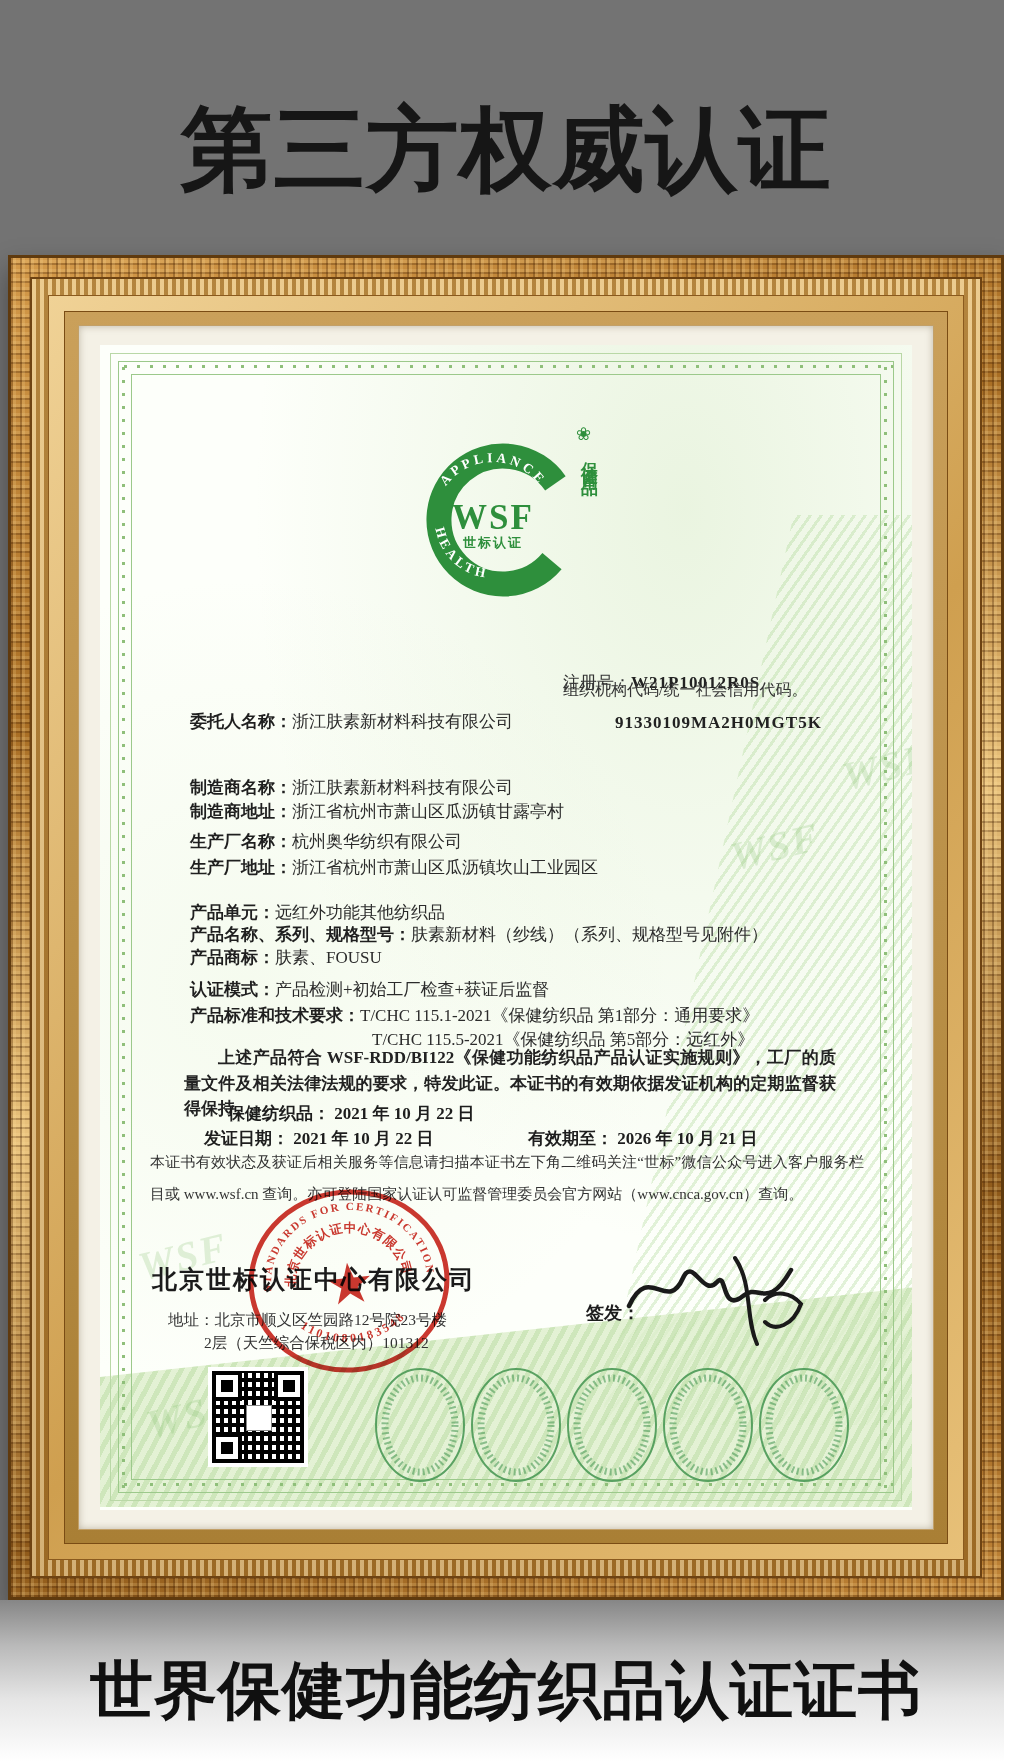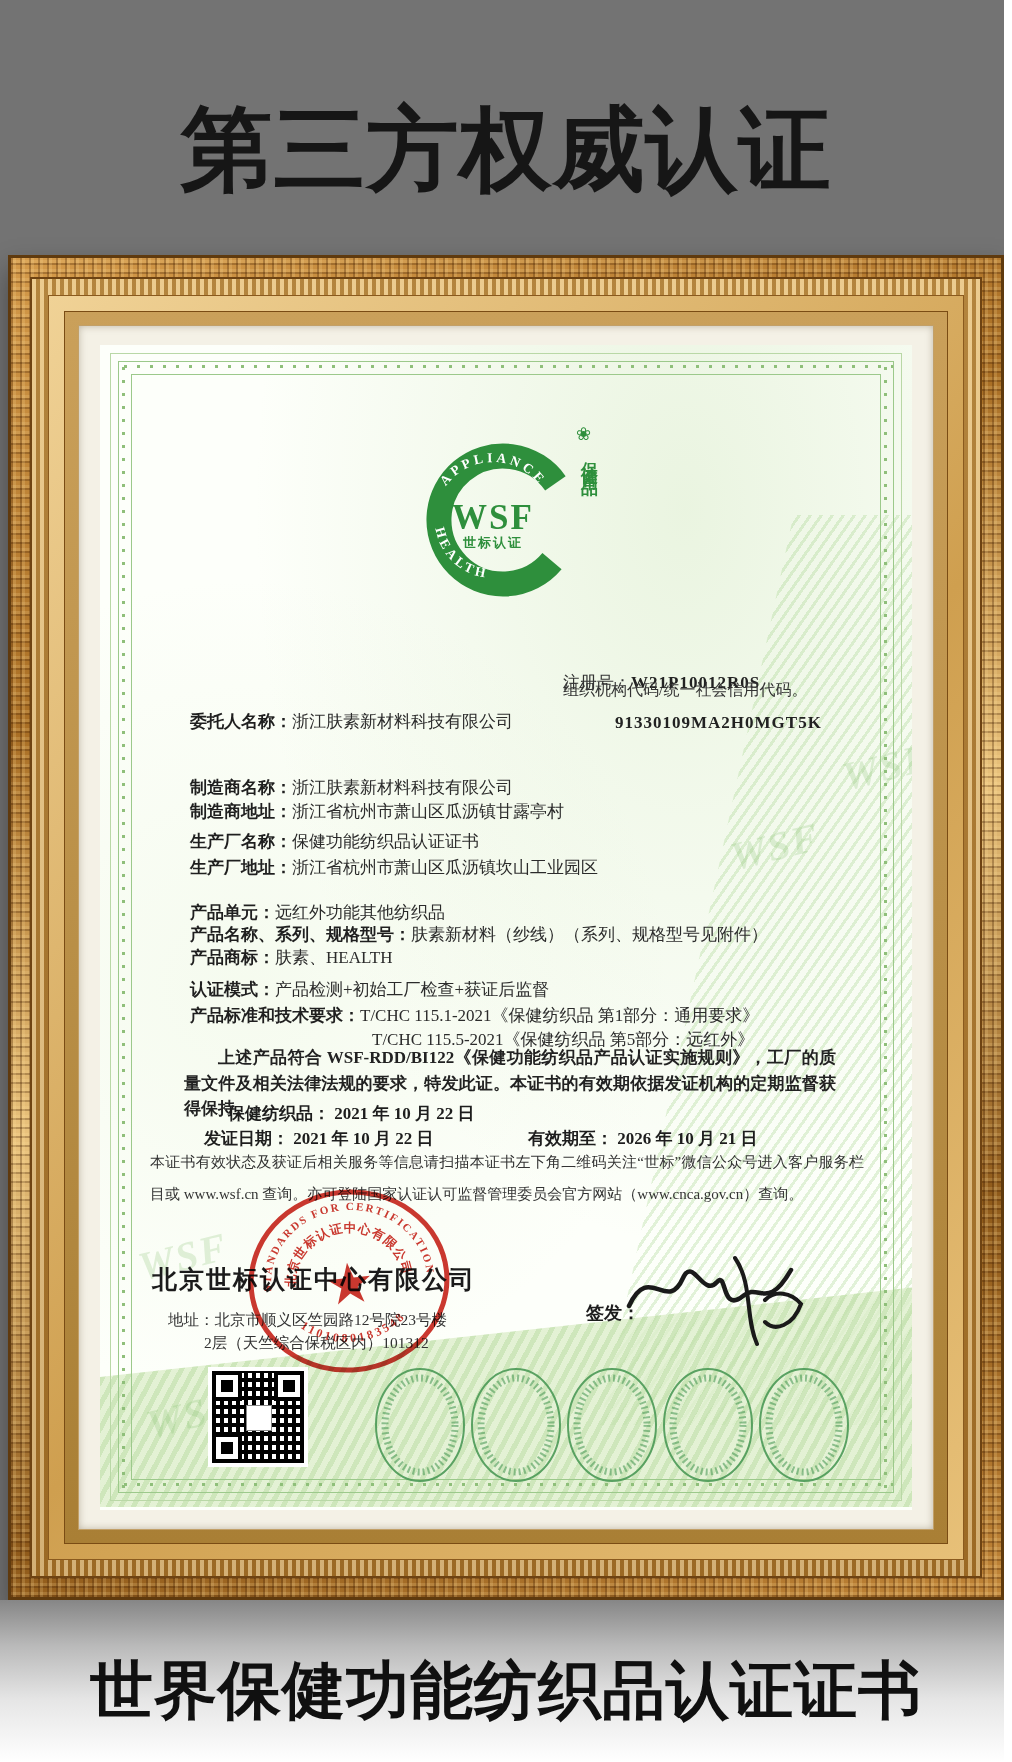--- a/index.html
+++ b/index.html
@@ -157,25 +157,25 @@
 
       <div class="abs reg-line">
         <span>注册号：</span><span class="reg-no">W21P10012R0S</span>
       </div>
       <div class="abs org-label">组织机构代码/统一社会信用代码。</div>
       <div class="abs org-code">91330109MA2H0MGT5K</div>
 
       <div class="fl" style="top:365px"><span class="lab">委托人名称：</span><span class="val">浙江肤素新材料科技有限公司</span></div>
       <div class="fl" style="top:431px"><span class="lab">制造商名称：</span><span class="val">浙江肤素新材料科技有限公司</span></div>
       <div class="fl" style="top:455px"><span class="lab">制造商地址：</span><span class="val">浙江省杭州市萧山区瓜沥镇甘露亭村</span></div>
-      <div class="fl" style="top:485px"><span class="lab">生产厂名称：</span><span class="val">保健功能纺织品认证证书</span></div>
+      <div class="fl" style="top:485px"><span class="lab">生产厂名称：</span><span class="val">杭州奥华纺织有限公司</span></div>
       <div class="fl" style="top:511px"><span class="lab">生产厂地址：</span><span class="val">浙江省杭州市萧山区瓜沥镇坎山工业园区</span></div>
       <div class="fl" style="top:556px"><span class="lab">产品单元：</span><span class="val">远红外功能其他纺织品</span></div>
       <div class="fl" style="top:578px"><span class="lab">产品名称、系列、规格型号：</span><span class="val">肤素新材料（纱线）（系列、规格型号见附件）</span></div>
-      <div class="fl" style="top:601px"><span class="lab">产品商标：</span><span class="val">肤素、HEALTH</span></div>
+      <div class="fl" style="top:601px"><span class="lab">产品商标：</span><span class="val">肤素、FOUSU</span></div>
       <div class="fl" style="top:633px"><span class="lab">认证模式：</span><span class="val">产品检测+初始工厂检查+获证后监督</span></div>
       <div class="fl" style="top:659px"><span class="lab">产品标准和技术要求：</span><span class="val">T/CHC 115.1-2021《保健纺织品 第1部分：通用要求》</span></div>
       <div class="fl" style="top:683px;left:272px"><span class="val">T/CHC 115.5-2021《保健纺织品 第5部分：远红外》</span></div>
 
       <div class="abs statement">上述产品符合 WSF-RDD/BI122《保健功能纺织品产品认证实施规则》，工厂的质量文件及相关法律法规的要求，特发此证。本证书的有效期依据发证机构的定期监督获得保持。</div>
 
       <div class="d-line" style="left:128px;top:757px">
         <span>保健纺织品：</span>
         <span>2021 年 10 月 22 日</span>
       </div>

